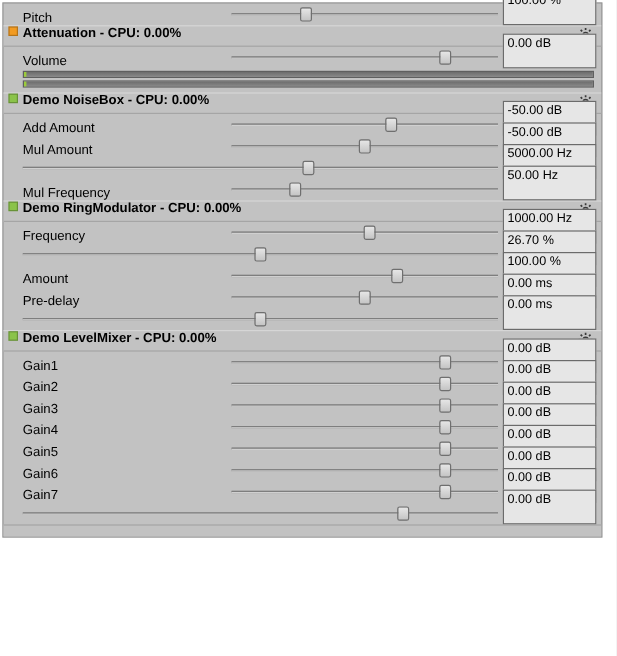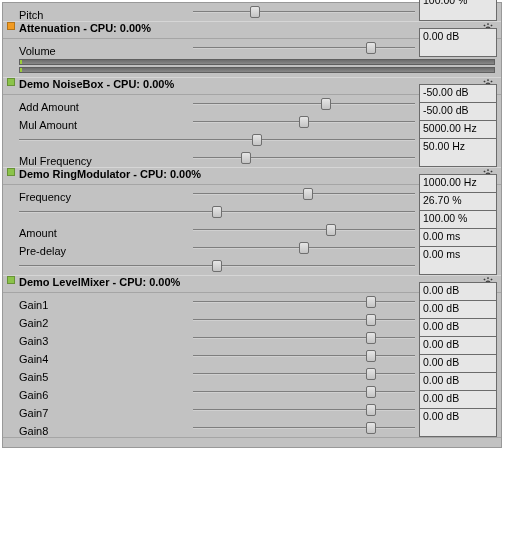--- a/index.html
+++ b/index.html
@@ -341,21 +341,20 @@
   </div>
     <div class="row">
     <div class="label">Gain7</div>
     <div class="slider-wrap">
     <div class="slider-track"></div>
     <div class="slider-thumb" style="left:80%"></div>
   </div>
     <div class="value-box">0.00 dB</div>
   </div>
     <div class="row">
-    <div class="label">Gain8</div>
     <div class="slider-wrap">
     <div class="slider-track"></div>
     <div class="slider-thumb" style="left:80%"></div>
   </div>
     <div class="value-box">0.00 dB</div>
   </div>
     <div class="footer"></div>
   </div>
 
 </body></html>

